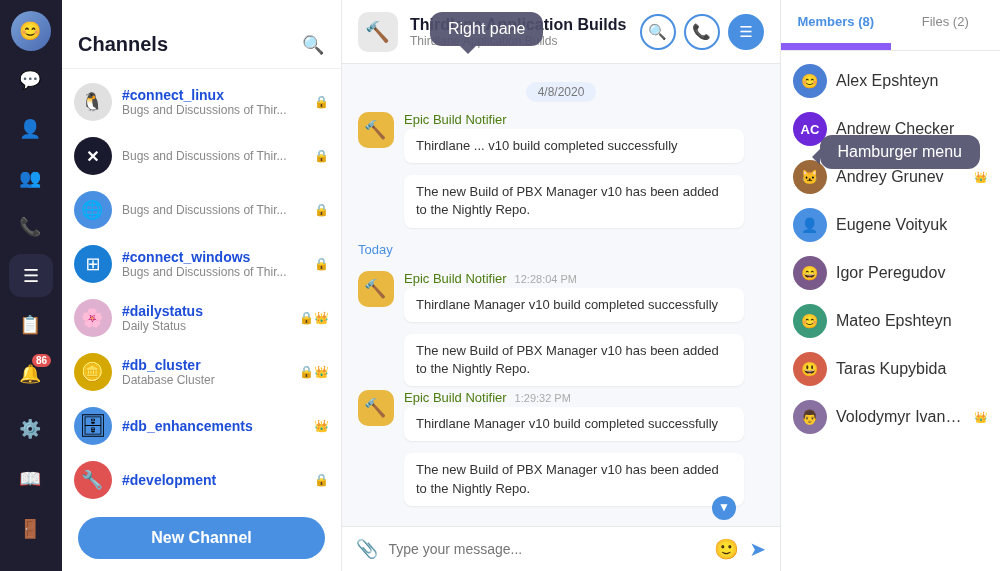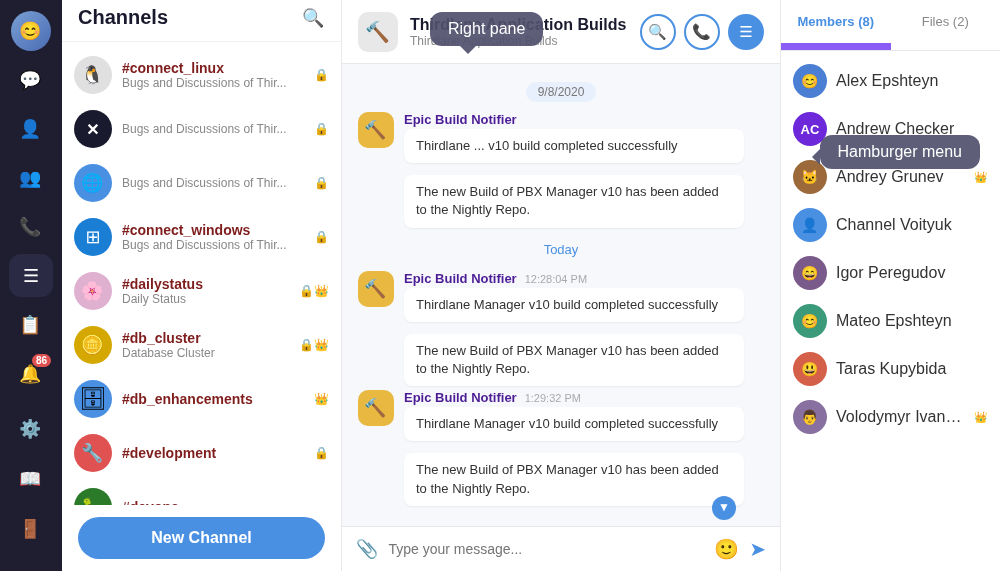--- a/index.html
+++ b/index.html
@@ -71,21 +71,21 @@
       width: 280px;
       background: #ffffff;
       display: flex;
       flex-direction: column;
       border-right: 1px solid #e8e8e8;
     }
     .channels-header {
       display: flex;
       align-items: center;
       justify-content: space-between;
-      padding: 6px 16px 12px;
+      padding: 33px 16px 12px;
       border-bottom: 1px solid #f0f0f0;
     }
     .channels-title {
       font-size: 20px;
       font-weight: 700;
       color: #1a1a2e;
     }
     .search-btn {
       color: #4a90e2;
       font-size: 18px;
@@ -114,21 +114,21 @@
       display: flex;
       align-items: center;
       justify-content: center;
       font-size: 18px;
       overflow: hidden;
     }
     .channel-info { flex: 1; min-width: 0; }
     .channel-name {
       font-size: 14px;
       font-weight: 600;
-      color: #7f1d1d;
+      color: #1d4ed8;
       white-space: nowrap;
       overflow: hidden;
       text-overflow: ellipsis;
     }
     .channel-desc {
       font-size: 12px;
       color: #888;
       white-space: nowrap;
       overflow: hidden;
       text-overflow: ellipsis;
@@ -204,21 +204,20 @@
 
     .chat-messages {
       flex: 1;
       overflow-y: auto;
       padding: 12px 16px;
       display: flex;
       flex-direction: column;
       gap: 4px;
     }
     .date-divider {
-      text-align: center;
       color: #4a90e2;
       font-size: 13px;
       font-weight: 500;
       margin: 10px 0;
     }
     .message-group {
       display: flex;
       gap: 10px;
       align-items: flex-start;
       margin-bottom: 8px;
@@ -229,21 +228,21 @@
       border-radius: 10px;
       background: #e8b840;
       display: flex;
       align-items: center;
       justify-content: center;
       font-size: 18px;
       flex-shrink: 0;
     }
     .msg-content { flex: 1; }
     .msg-header { display: flex; align-items: baseline; gap: 8px; margin-bottom: 2px; }
-    .msg-sender { font-size: 13px; font-weight: 700; color: #4c1d95; }
+    .msg-sender { font-size: 13px; font-weight: 400; color: #4d7c0f; }
     .msg-time { font-size: 11px; color: #aaa; }
     .msg-bubble {
       background: #fff;
       border-radius: 8px;
       padding: 8px 12px;
       font-size: 13px;
       color: #333;
       line-height: 1.4;
       box-shadow: 0 1px 2px rgba(0,0,0,0.06);
       max-width: 340px;
@@ -545,21 +544,21 @@
     <div class="chat-header-actions">
       <button class="header-action-btn">🔍</button>
       <button class="header-action-btn">📞</button>
       <button class="header-action-btn filled">☰</button>
     </div>
   </div>
 
   <div class="chat-messages">
 
     <div style="display:flex;justify-content:center;">
-      <span class="date-badge">9/8/2020</span>
+      <span class="date-badge">4/8/2020</span>
     </div>
 
     <div class="message-group">
       <div class="msg-avatar">🔨</div>
       <div class="msg-content">
         <div class="msg-header">
           <span class="msg-sender">Epic Build Notifier</span>
         </div>
         <div class="msg-bubble">
           Thirdlane ... v10 build completed successfully
@@ -642,21 +641,21 @@
     </div>
 
     <div class="member-item">
       <div class="member-avatar" style="background:#9c6a3a;">🐱</div>
       <span class="member-name">Andrey Grunev</span>
       <span class="member-badge">👑</span>
     </div>
 
     <div class="member-item">
       <div class="member-avatar" style="background:#4a90e2;">👤</div>
-      <span class="member-name">Channel Voityuk</span>
+      <span class="member-name">Eugene Voityuk</span>
     </div>
 
     <div class="member-item">
       <div class="member-avatar" style="background:#7a5a8a;">😄</div>
       <span class="member-name">Igor Peregudov</span>
     </div>
 
     <div class="member-item">
       <div class="member-avatar" style="background:#3a9a7a;">😊</div>
       <span class="member-name">Mateo Epshteyn</span>

